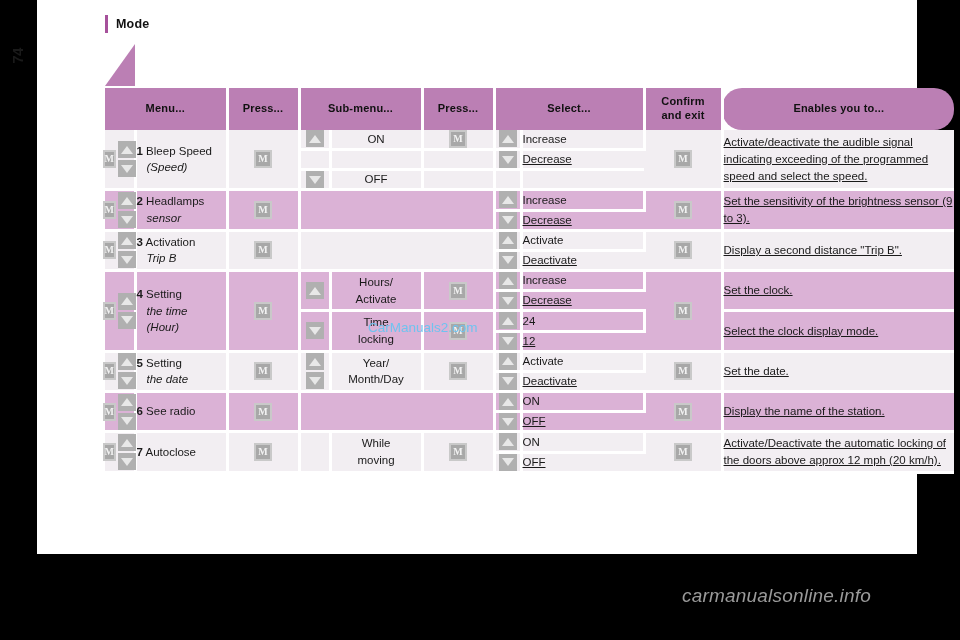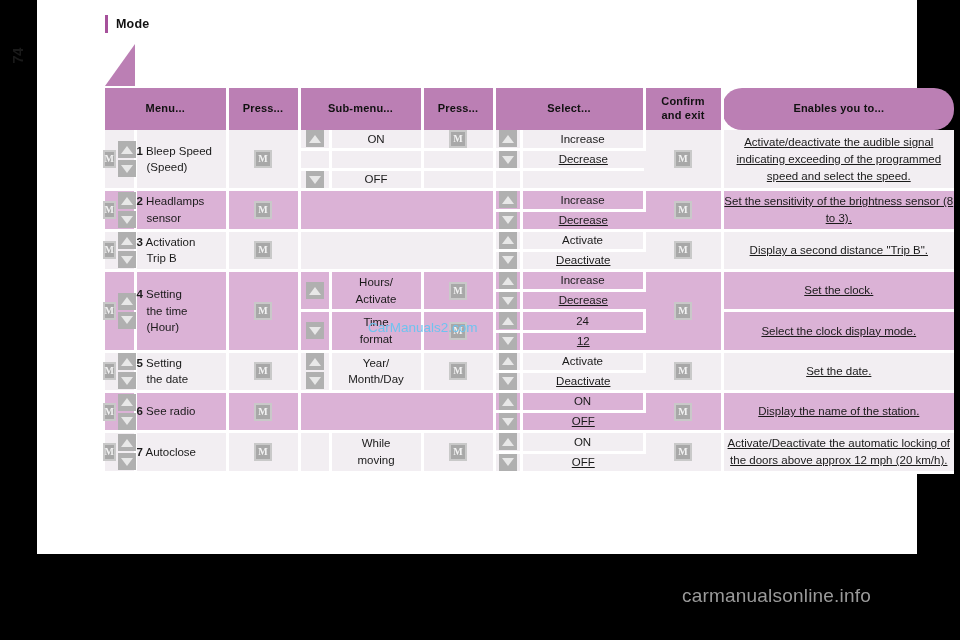--- a/index.html
+++ b/index.html
@@ -175,26 +175,26 @@
     border-bottom: 8px solid #e8e8e8;
   }
   .tri-down {
     width: 0; height: 0;
     border-left: 6px solid transparent;
     border-right: 6px solid transparent;
     border-top: 8px solid #e8e8e8;
   }
 
   
-  .pad { padding: 6px 9px; text-align: center; }
+  .pad { padding: 6px 9px; }
   .center { text-align: center; }
 
   .menu-label { padding: 6px 4px 6px 8px; }
   .menu-num { font-weight: bold; }
-  .menu-indent { padding-left: 10px; display: block; }
+  .menu-indent { padding-left: 10px; display: block; font-style: italic; }
 
   
   .wm-inner {
     position: absolute;
     left: 331px;
     top: 320px;
     font-size: 13.5px;
     color: #6fc3ef;
     font-family: Liberation Sans, sans-serif;
     z-index: 5;
@@ -204,20 +204,21 @@
 
   
   .wm-bottom {
     position: absolute;
     left: 682px;
     top: 585px;
     font-size: 19px;
     color: #9a9a9a;
     letter-spacing: 0.2px;
     white-space: nowrap;
+    font-style: italic;
   }
 </style>
 </head>
 <body>
 
 <div id="root">
 
   <div class="page-number">74</div>
 
   <div class="page-sheet">
@@ -355,21 +356,21 @@
           <td class="bg-dark ctl-cell">
             <span class="arr-box">
                 <span class="tri-up"></span>
               </span>
           </td>
           <td class="bg-dark pad">Increase</td>
 
           <td class="bg-dark ctl-cell" rowspan="2">
             <span class="m-btn">M</span>
           </td>
-          <td class="bg-dark pad" rowspan="2">Set the sensitivity of the brightness sensor (8 to 3).</td>
+          <td class="bg-dark pad" rowspan="2">Set the sensitivity of the brightness sensor (9 to 3).</td>
         </tr>
         <tr>
           <td class="bg-dark ctl-cell">
             <span class="arr-box">
                 <span class="tri-down"></span>
               </span>
           </td>
           <td class="bg-dark pad">Decrease</td>
         </tr>
 
@@ -476,21 +477,21 @@
           <td class="bg-dark pad">Decrease</td>
         </tr>
         <tr>
           <td class="bg-dark ctl-cell" rowspan="2">
             <span class="arr-box">
                 <span class="tri-down"></span>
               </span>
           </td>
           <td class="bg-dark center" rowspan="2">
             <span>Time</span><br>
-            <span>format</span>
+            <span>locking</span>
           </td>
           <td class="bg-dark ctl-cell" rowspan="2">
             <span class="m-btn">M</span>
           </td>
 
           <td class="bg-dark ctl-cell">
             <span class="arr-box">
                 <span class="tri-up"></span>
               </span>
           </td>

